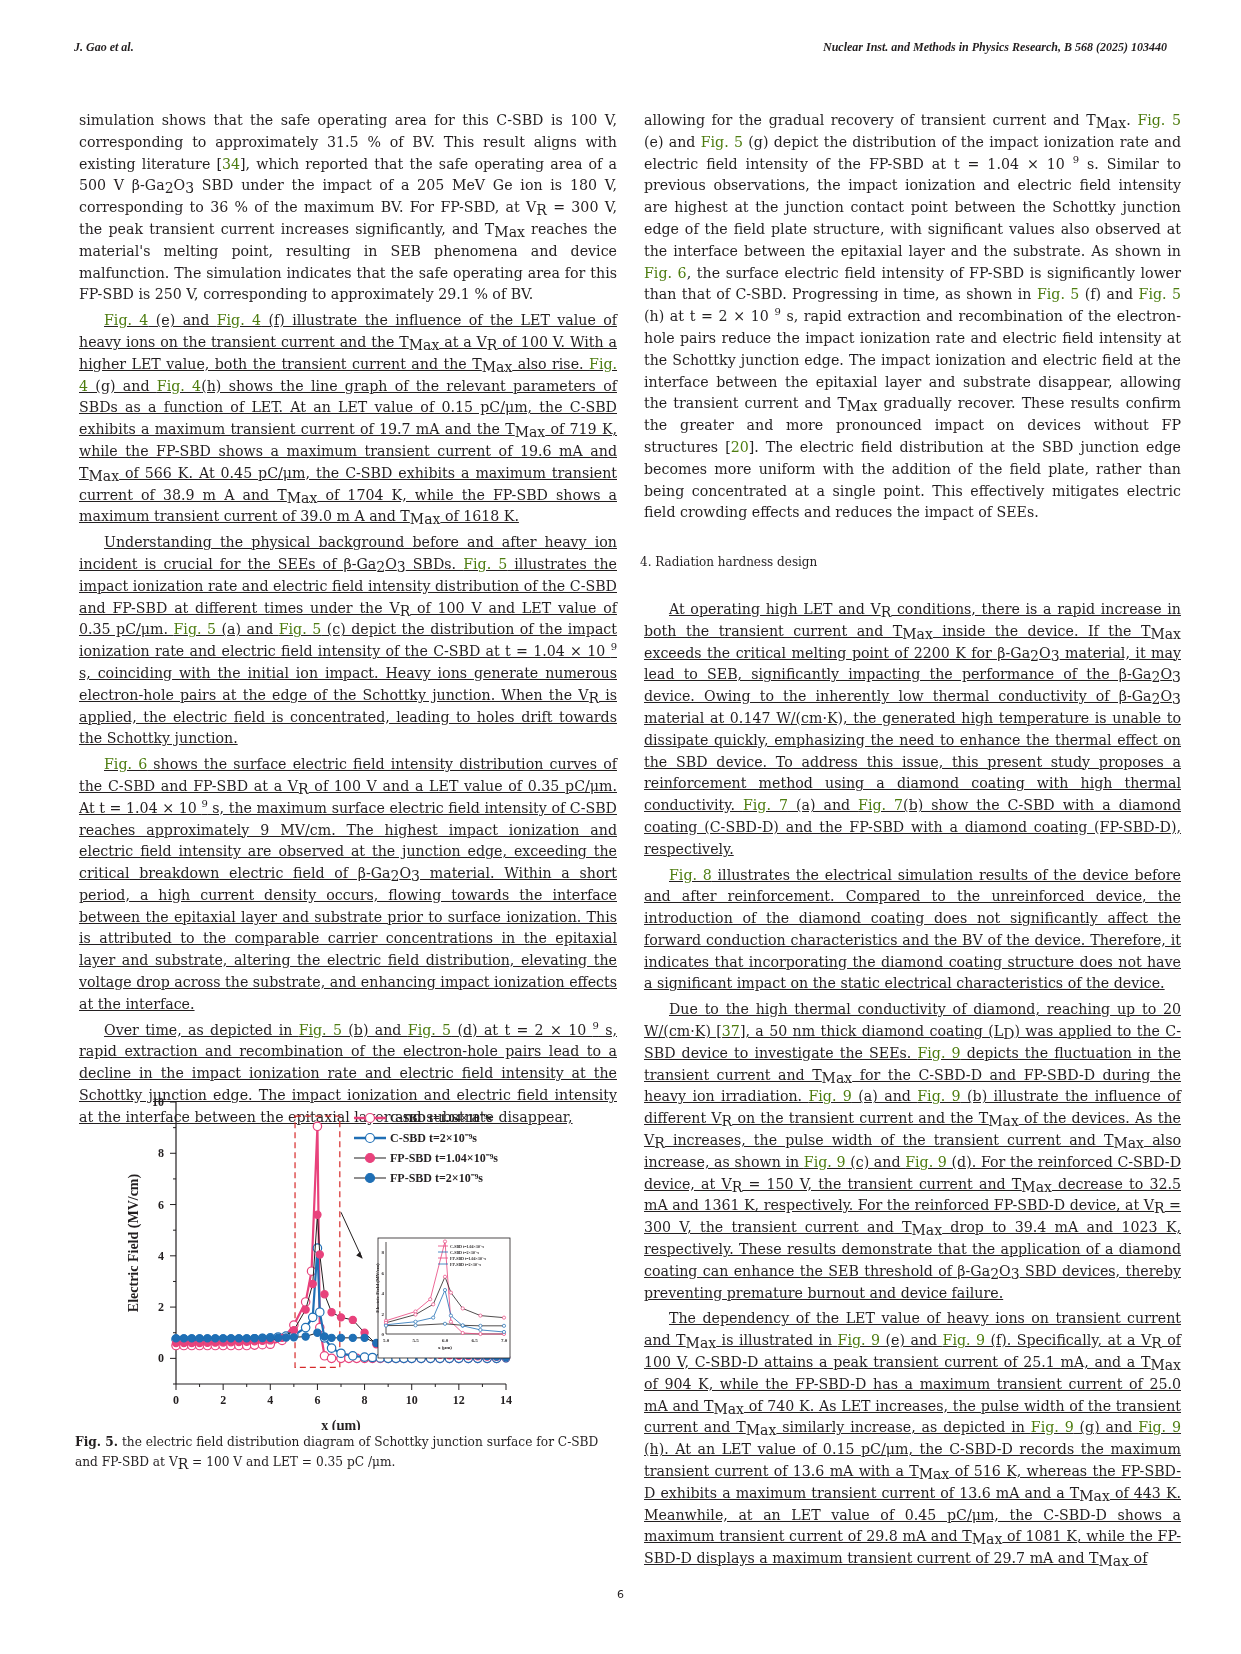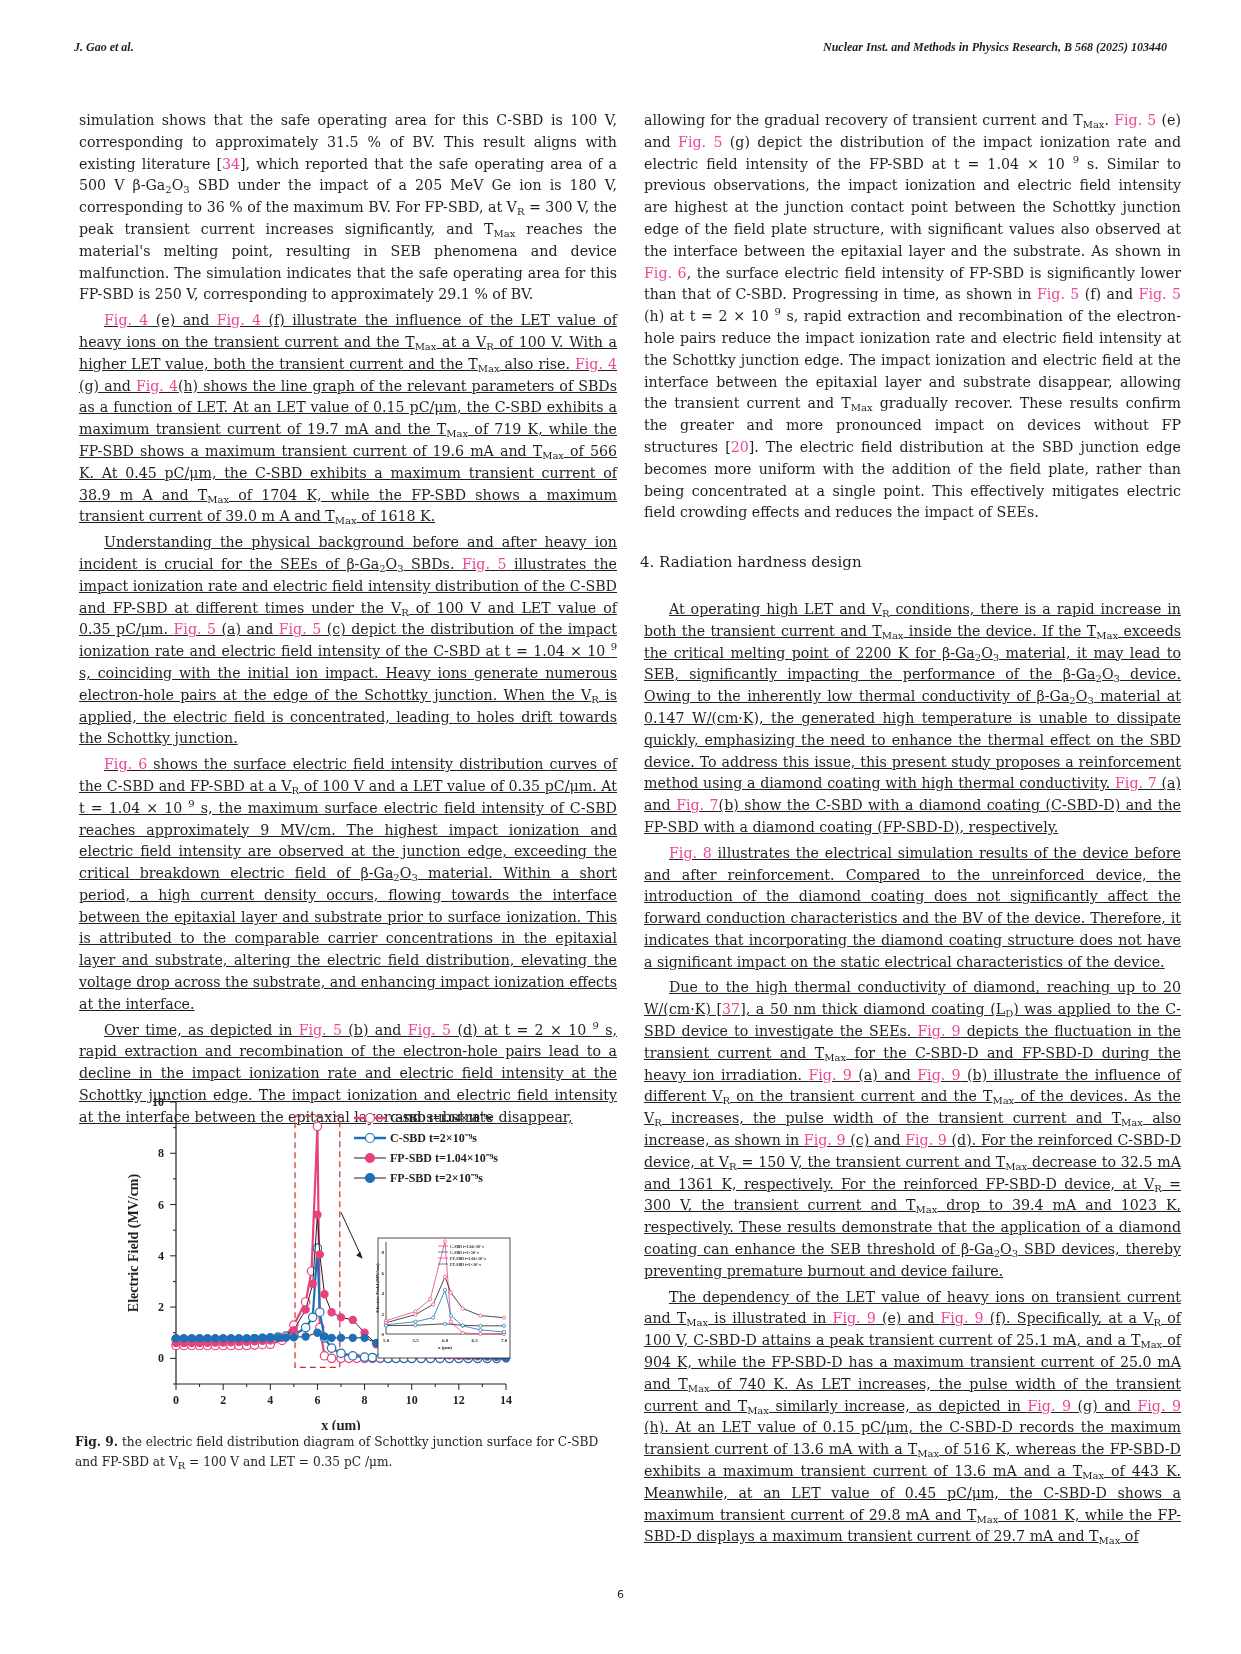--- a/index.html
+++ b/index.html
@@ -8,24 +8,24 @@
   .header { position: absolute; top: 40px; left: 74px; right: 74px; height: 20px;
             font-family: "Liberation Serif", serif; font-style: italic; font-size: 12px; font-weight: bold; }
   .header .left { position: absolute; left: 0; top: 0; }
   .header .right { position: absolute; right: 0; top: 0; }
   .col { position: absolute; top: 106px; width: 546px; font-size: 14.2px;
          line-height: 21.8px; text-align: justify; hyphens: manual; }
   .col.left { left: 75px; }
   .col.right { left: 640px; width: 545px; }
   .col p { margin: 4px; }
   .col p.ind { text-indent: 25px; text-decoration: underline; }
-  .lnk { color: #ec4899; }
-  sub { font-size: 10px; vertical-align: -3px; line-height: 0; }
+  .lnk { color: #4d7c0f; }
+  sub { font-size: 14px; vertical-align: -3px; line-height: 0; }
   sup { font-size: 10px; vertical-align: 6px; line-height: 0; }
-  .section-title { margin: 28px 0 25px 0; font-size: 15px; }
+  .section-title { margin: 28px 0 25px 0; font-size: 12px; }
   .figure { position: absolute; left: 118px; top: 1090px; width: 430px; height: 340px; }
   .caption { position: absolute; left: 75px; top: 1432px; width: 546px;
              font-family: "DejaVu Serif", serif; font-size: 12.2px; line-height: 20px; color: #231f20; }
   .caption b { font-weight: bold; }
   .page-num { position: absolute; top: 1588px; left: 0; width: 1241px; text-align: center;
               font-family: "DejaVu Sans", sans-serif; font-size: 11px; }
   svg text { font-family: "Liberation Serif", serif; font-weight: bold; }
 </style>
 </head>
 <body>
@@ -331,17 +331,17 @@
       <line x1="320" y1="162" x2="330" y2="162" stroke="#1f6fb5" stroke-width="0.8"></line>
       <text x="332" y="163.5" font-size="4" fill="#231f20">C-SBD t=2×10⁻⁹s</text>
       <line x1="320" y1="168" x2="330" y2="168" stroke="#e8427c" stroke-width="0.8"></line>
       <text x="332" y="169.5" font-size="4" fill="#231f20">FP-SBD t=1.04×10⁻⁹s</text>
       <line x1="320" y1="174" x2="330" y2="174" stroke="#1f6fb5" stroke-width="0.8"></line>
       <text x="332" y="175.5" font-size="4" fill="#231f20">FP-SBD t=2×10⁻⁹s</text>
     </svg>
 </div>
 
 <div class="caption">
-  <b>Fig. 9.</b>
+  <b>Fig. 5.</b>
   <span id="capText">the electric field distribution diagram of Schottky junction surface for C-SBD and FP-SBD at V<sub>R</sub> = 100 V and LET = 0.35 pC /μm.</span>
 </div>
 
 <div class="page-num">6</div>
 
 </body></html>

